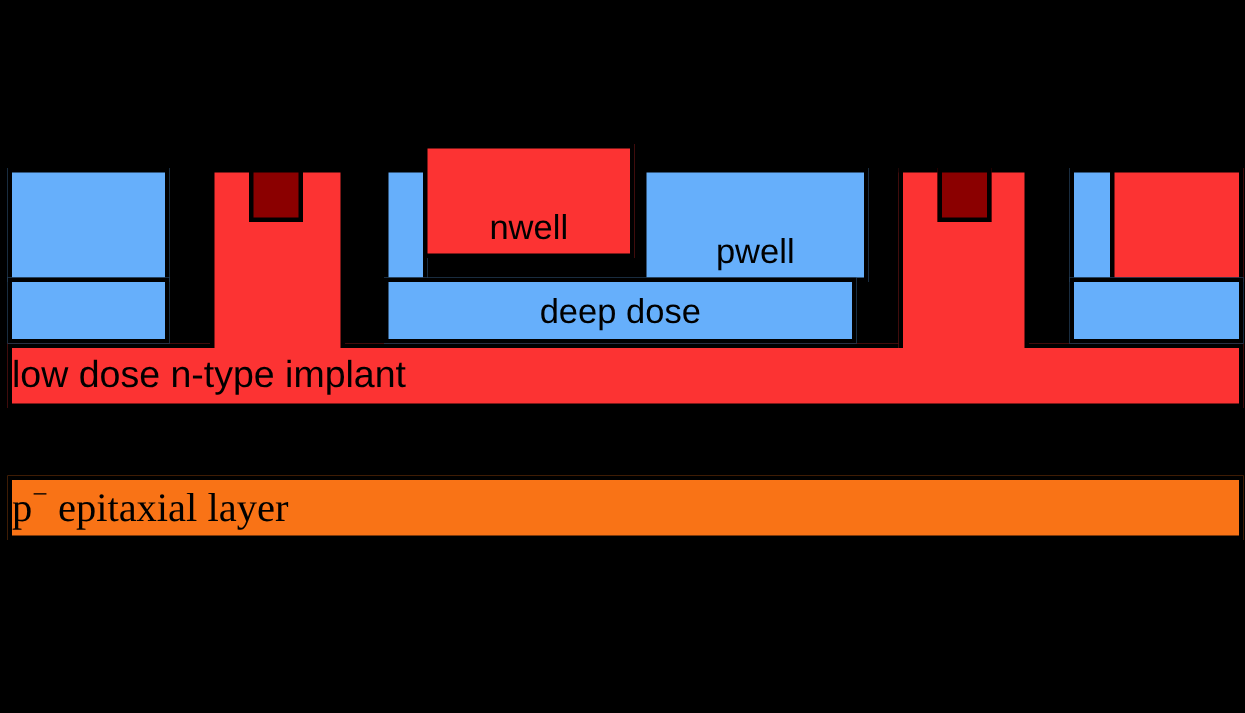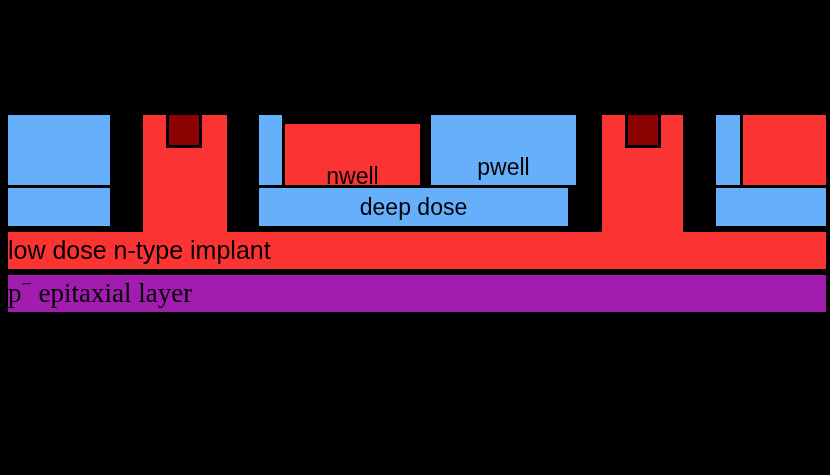--- a/index.html
+++ b/index.html
@@ -17,21 +17,21 @@
   }
   .canvas div { box-sizing: border-box; }
 
   
   .box {
     position: absolute;
     border: 3px solid #000000;
   }
   .blue  { background: #66AFFB; }
   .red   { background: #FC3333; }
-  .cyan  { background: #a21caf; }
+  .cyan  { background: #f97316; margin-top: 45px; }
 
   
   .layer-implant   { left: 5px; top: 229px; width: 824px; height: 43px; }
   .layer-epitaxial { left: 5px; top: 272px; width: 824px; height: 43px; }
   .layer-substrate { left: 5px; top: 315px; width: 824px; height: 42px; }
 
   
   .layer-label-holder {
     position: absolute;
     left: 0; top: 0;
@@ -81,21 +81,21 @@
     background: #8B0000;
     border: 3px solid #000000;
   }
   .contact-left  { left: 166px; }
   .contact-right { left: 625px; }
 
   
   .left-pwell   { left: 5px;   top: 112px; width: 108px; height: 76px; }
   .left-deep    { left: 5px;   top: 185px; width: 108px; height: 44px; }
   .mid-sliver   { left: 256px; top: 112px; width: 29px;  height: 76px; }
-  .nwell-box    { left: 282px; top: 121px; width: 141px; height: 76px; }
+  .nwell-box    { left: 282px; top: 96px; width: 141px; height: 76px; }
   .pwell-box    { left: 428px; top: 112px; width: 151px; height: 76px; text-align: right; }
   .deep-box     { left: 256px; top: 185px; width: 315px; height: 44px; }
   .right-sliver { left: 713px; top: 112px; width: 30px;  height: 76px; }
   .right-red    { left: 740px; top: 112px; width: 89px;  height: 76px; }
   .right-deep   { left: 713px; top: 185px; width: 116px; height: 44px; }
 
   
   .well-flex-bottom {
     display: flex;
     align-items: flex-end;

